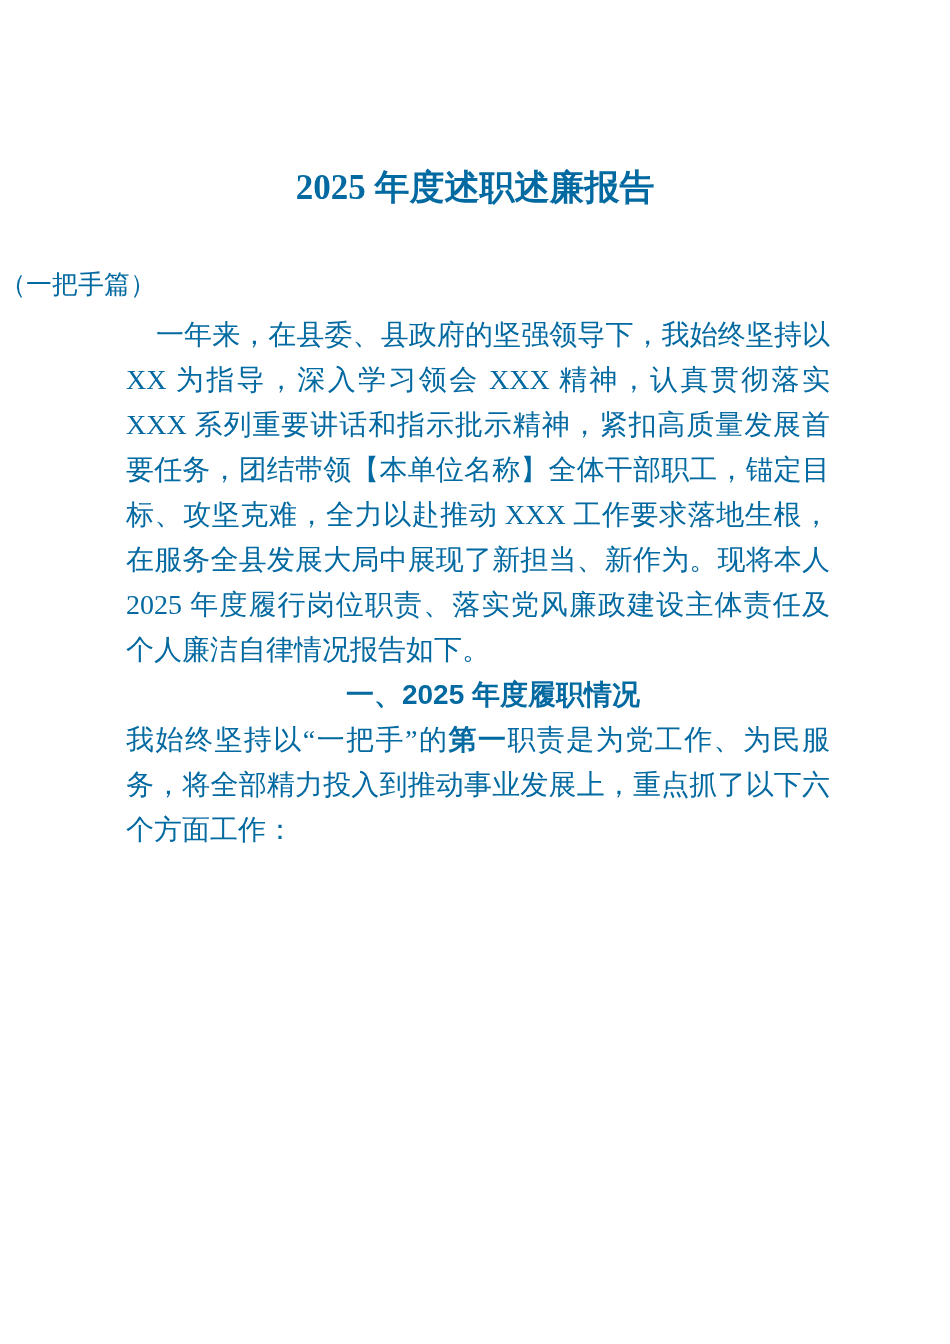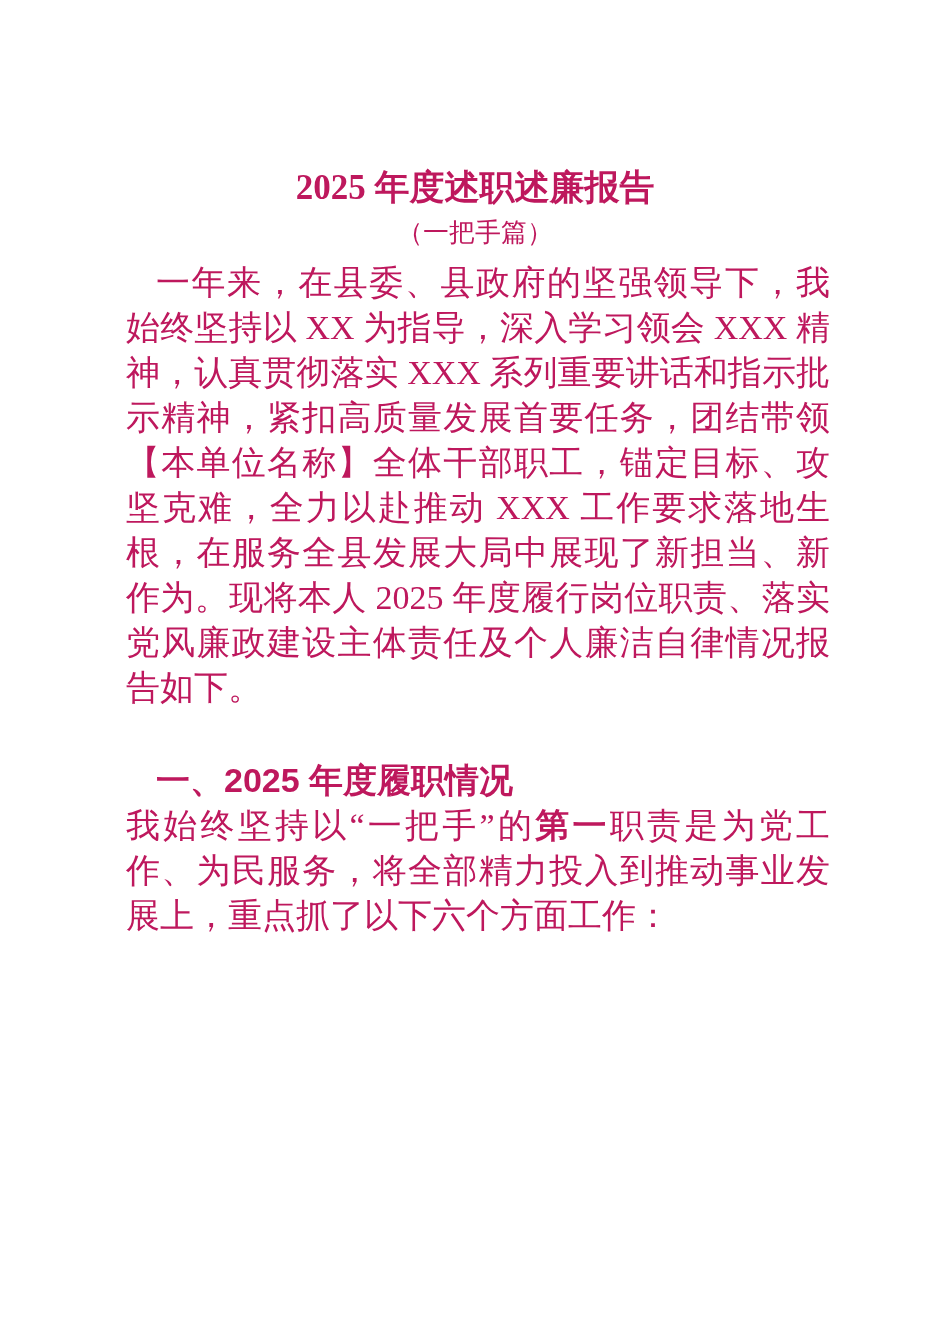--- a/index.html
+++ b/index.html
@@ -5,58 +5,58 @@
   html, body {
     margin: 0;
     padding: 0;
     background: #ffffff;
   }
   .page {
     position: relative;
     width: 950px;
     height: 1344px;
     background: #ffffff;
-    color: #be185d;
+    color: #0369a1;
     overflow: hidden;
     font-family: "Liberation Serif", "DejaVu Serif", serif;
   }
   .title {
     margin: 165px 0 0 0;
     font-size: 35px;
     line-height: 45px;
     font-weight: bold;
     text-align: center;
     font-family: "Liberation Serif", "DejaVu Serif", serif;
   }
   .subtitle {
+    margin-top: 52px;
     font-size: 26px;
     line-height: 45px;
     font-weight: normal;
-    text-align: center;
+    text-align: left;
   }
   .content {
     margin: 5px 120px 0 126px; 
   }
   .content p {
     margin: 0;
     padding: 0;
-    font-size: 34px;
+    font-size: 28px;
     line-height: 45px;
     text-align: justify;
     text-justify: inter-character;
     font-family: "Liberation Serif", "DejaVu Serif", serif;
   }
   .content p.indent {
     text-indent: 30px;
   }
   .content p.heading1 {
     font-family: "Liberation Sans", "DejaVu Sans", sans-serif;
     font-weight: bold;
-    text-align: left;
-    margin-top: 48px;
+    text-align: center;
   }
   .content p.kaiti-heading {
     
     font-family: "Liberation Serif", "DejaVu Serif", serif;
   }
   .seg-bold {
     font-weight: bold;
   }
 </style>
 </head>

